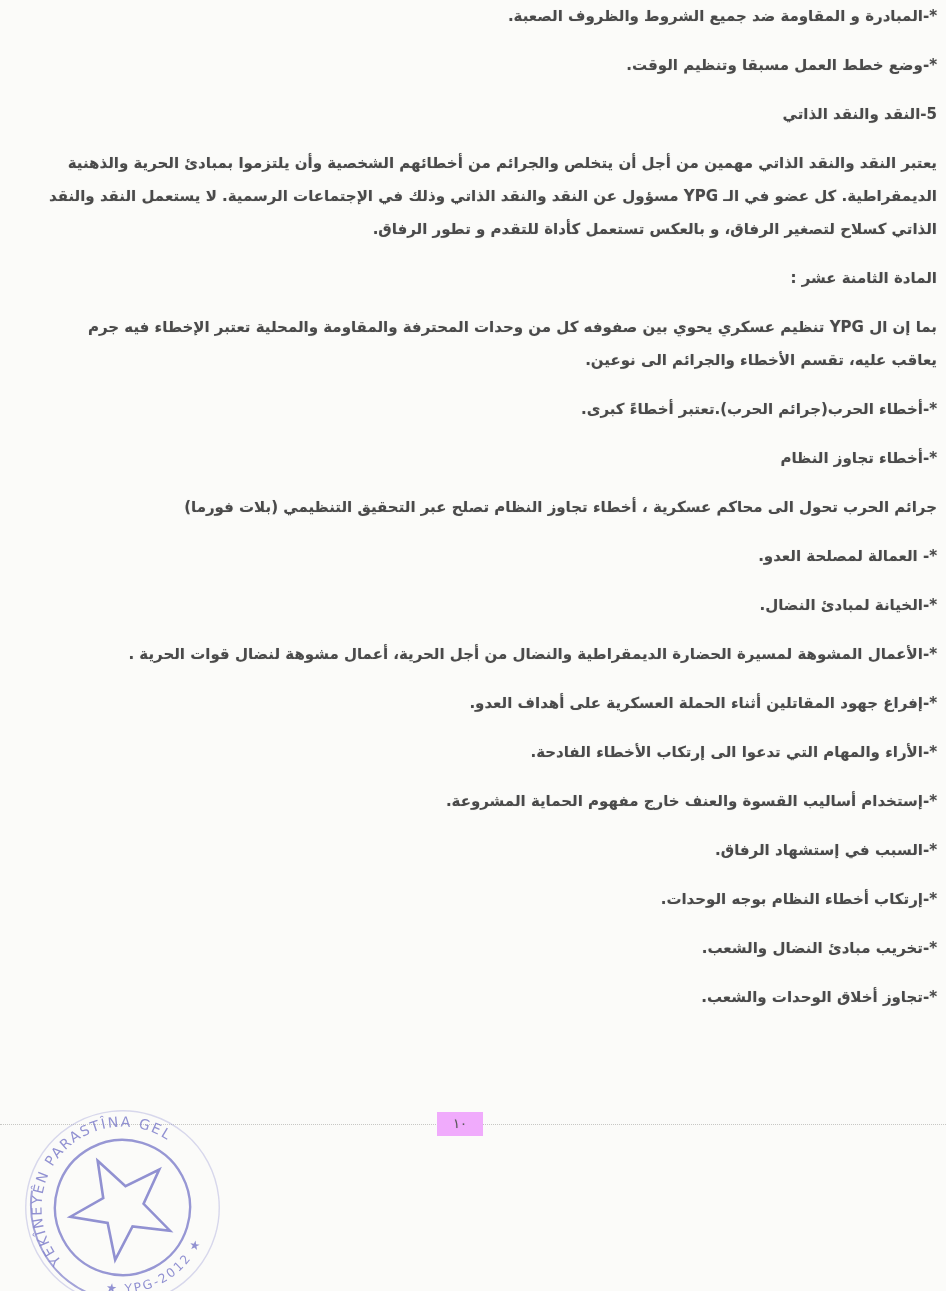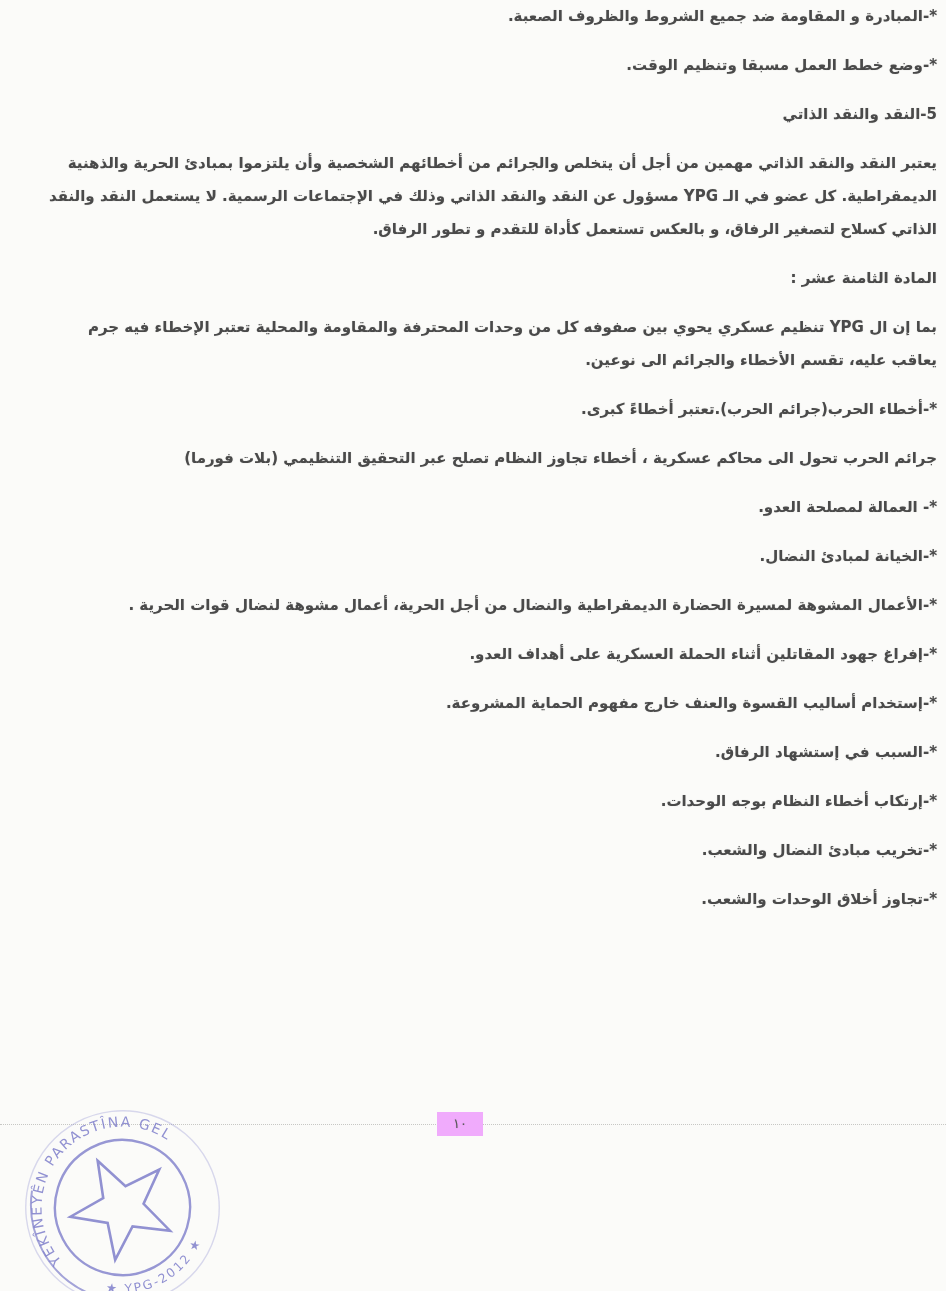--- a/index.html
+++ b/index.html
@@ -39,25 +39,27 @@
   <div class="line">*-المبادرة و المقاومة ضد جميع الشروط والظروف الصعبة.</div>
   <div class="line">*-وضع خطط العمل مسبقا وتنظيم الوقت.</div>
   <div class="line">5-النقد والنقد الذاتي</div>
   <div class="line tight">يعتبر النقد والنقد الذاتي مهمين من أجل أن يتخلص والجرائم من أخطائهم الشخصية وأن يلتزموا بمبادئ الحرية والذهنية</div>
   <div class="line tight">الديمقراطية. كل عضو في الـ YPG مسؤول عن النقد والنقد الذاتي وذلك في الإجتماعات الرسمية. لا يستعمل النقد والنقد</div>
   <div class="line">الذاتي كسلاح لتصغير الرفاق، و بالعكس تستعمل كأداة للتقدم و تطور الرفاق.</div>
   <div class="line">المادة الثامنة عشر :</div>
   <div class="line tight">بما إن ال YPG تنظيم عسكري يحوي بين صفوفه كل من وحدات المحترفة والمقاومة والمحلية  تعتبر الإخطاء فيه جرم</div>
   <div class="line">يعاقب عليه، تقسم الأخطاء والجرائم الى نوعين.</div>
   <div class="line">*-أخطاء الحرب(جرائم الحرب).تعتبر أخطاءً كبرى.</div>
+  <div class="line">*-أخطاء تجاوز النظام</div>
   <div class="line">جرائم الحرب تحول الى محاكم عسكرية ، أخطاء تجاوز النظام تصلح عبر التحقيق التنظيمي (بلات فورما)</div>
   <div class="line">*- العمالة لمصلحة العدو.</div>
   <div class="line">*-الخيانة لمبادئ النضال.</div>
   <div class="line">*-الأعمال المشوهة لمسيرة الحضارة الديمقراطية والنضال من أجل الحرية، أعمال مشوهة لنضال قوات الحرية .</div>
   <div class="line">*-إفراغ جهود المقاتلين أثناء الحملة العسكرية على أهداف العدو.</div>
+  <div class="line">*-الأراء والمهام التي تدعوا الى إرتكاب الأخطاء الفادحة.</div>
   <div class="line">*-إستخدام أساليب القسوة والعنف خارج مفهوم الحماية المشروعة.</div>
   <div class="line">*-السبب في إستشهاد الرفاق.</div>
   <div class="line">*-إرتكاب أخطاء النظام بوجه الوحدات.</div>
   <div class="line">*-تخريب مبادئ النضال والشعب.</div>
   <div class="line">*-تجاوز أخلاق الوحدات والشعب.</div>
 </div>
 
 <div class="footer">
   <div class="dotline"></div>
   <div class="pagenum">١٠</div>

